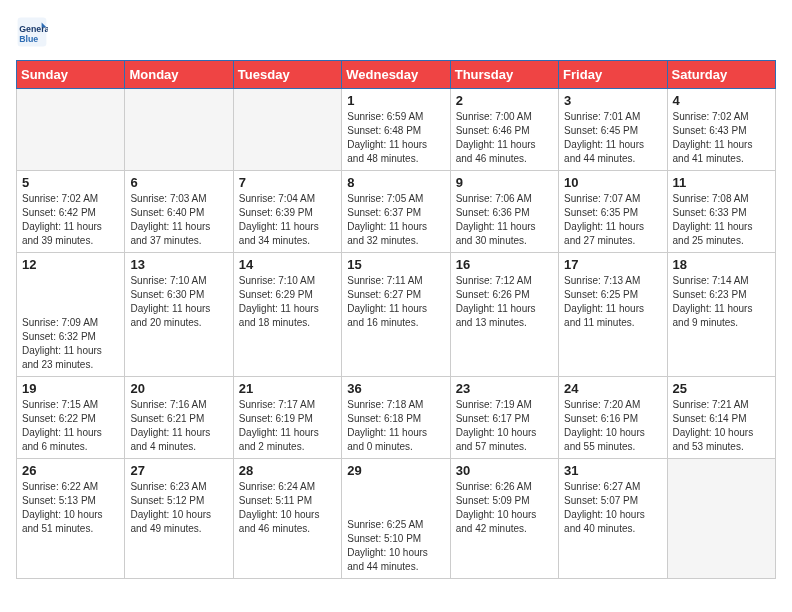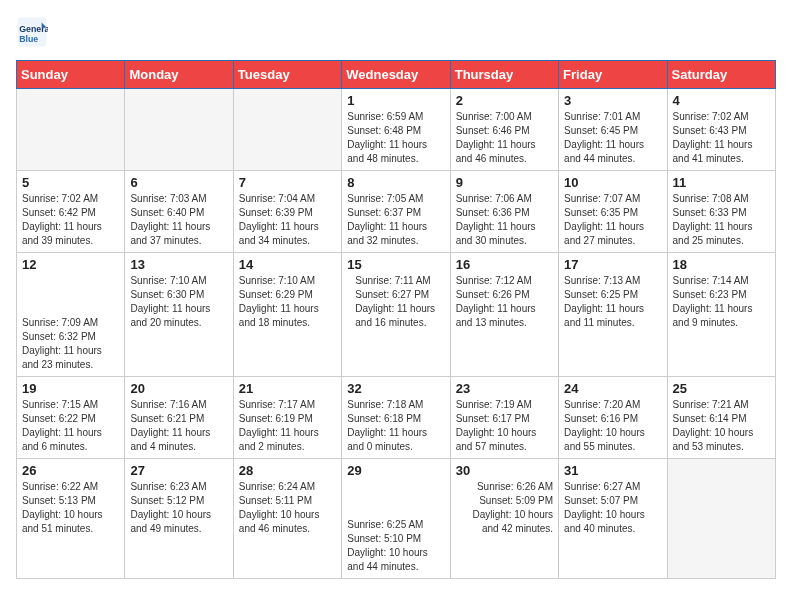--- a/index.html
+++ b/index.html
@@ -212,21 +212,21 @@
         </td>
         <td>
           <span class="day-num">14</span>
           <div class="day-info" style="white-space: pre-line;">Sunrise: 7:10 AM
 Sunset: 6:29 PM
 Daylight: 11 hours
 and 18 minutes.</div>
         </td>
         <td>
           <span class="day-num">15</span>
-          <div class="day-info" style="white-space: pre-line; margin-left: 8px;">Sunrise: 7:11 AM
+          <div class="day-info" style="white-space: pre-line;">Sunrise: 7:11 AM
 Sunset: 6:27 PM
 Daylight: 11 hours
 and 16 minutes.</div>
         </td>
         <td>
           <span class="day-num">16</span>
           <div class="day-info" style="white-space: pre-line;">Sunrise: 7:12 AM
 Sunset: 6:26 PM
 Daylight: 11 hours
 and 13 minutes.</div>
@@ -262,21 +262,21 @@
 and 4 minutes.</div>
         </td>
         <td>
           <span class="day-num">21</span>
           <div class="day-info" style="white-space: pre-line;">Sunrise: 7:17 AM
 Sunset: 6:19 PM
 Daylight: 11 hours
 and 2 minutes.</div>
         </td>
         <td>
-          <span class="day-num">32</span>
+          <span class="day-num">36</span>
           <div class="day-info" style="white-space: pre-line;">Sunrise: 7:18 AM
 Sunset: 6:18 PM
 Daylight: 11 hours
 and 0 minutes.</div>
         </td>
         <td>
           <span class="day-num">23</span>
           <div class="day-info" style="white-space: pre-line;">Sunrise: 7:19 AM
 Sunset: 6:17 PM
 Daylight: 10 hours
@@ -321,21 +321,21 @@
         </td>
         <td>
           <span class="day-num">29</span>
           <div class="day-info" style="white-space: pre-line; margin-top: 40px;">Sunrise: 6:25 AM
 Sunset: 5:10 PM
 Daylight: 10 hours
 and 44 minutes.</div>
         </td>
         <td>
           <span class="day-num">30</span>
-          <div class="day-info" style="white-space: pre-line; text-align: right;">Sunrise: 6:26 AM
+          <div class="day-info" style="white-space: pre-line;">Sunrise: 6:26 AM
 Sunset: 5:09 PM
 Daylight: 10 hours
 and 42 minutes.</div>
         </td>
         <td>
           <span class="day-num">31</span>
           <div class="day-info" style="white-space: pre-line;">Sunrise: 6:27 AM
 Sunset: 5:07 PM
 Daylight: 10 hours
 and 40 minutes.</div>

